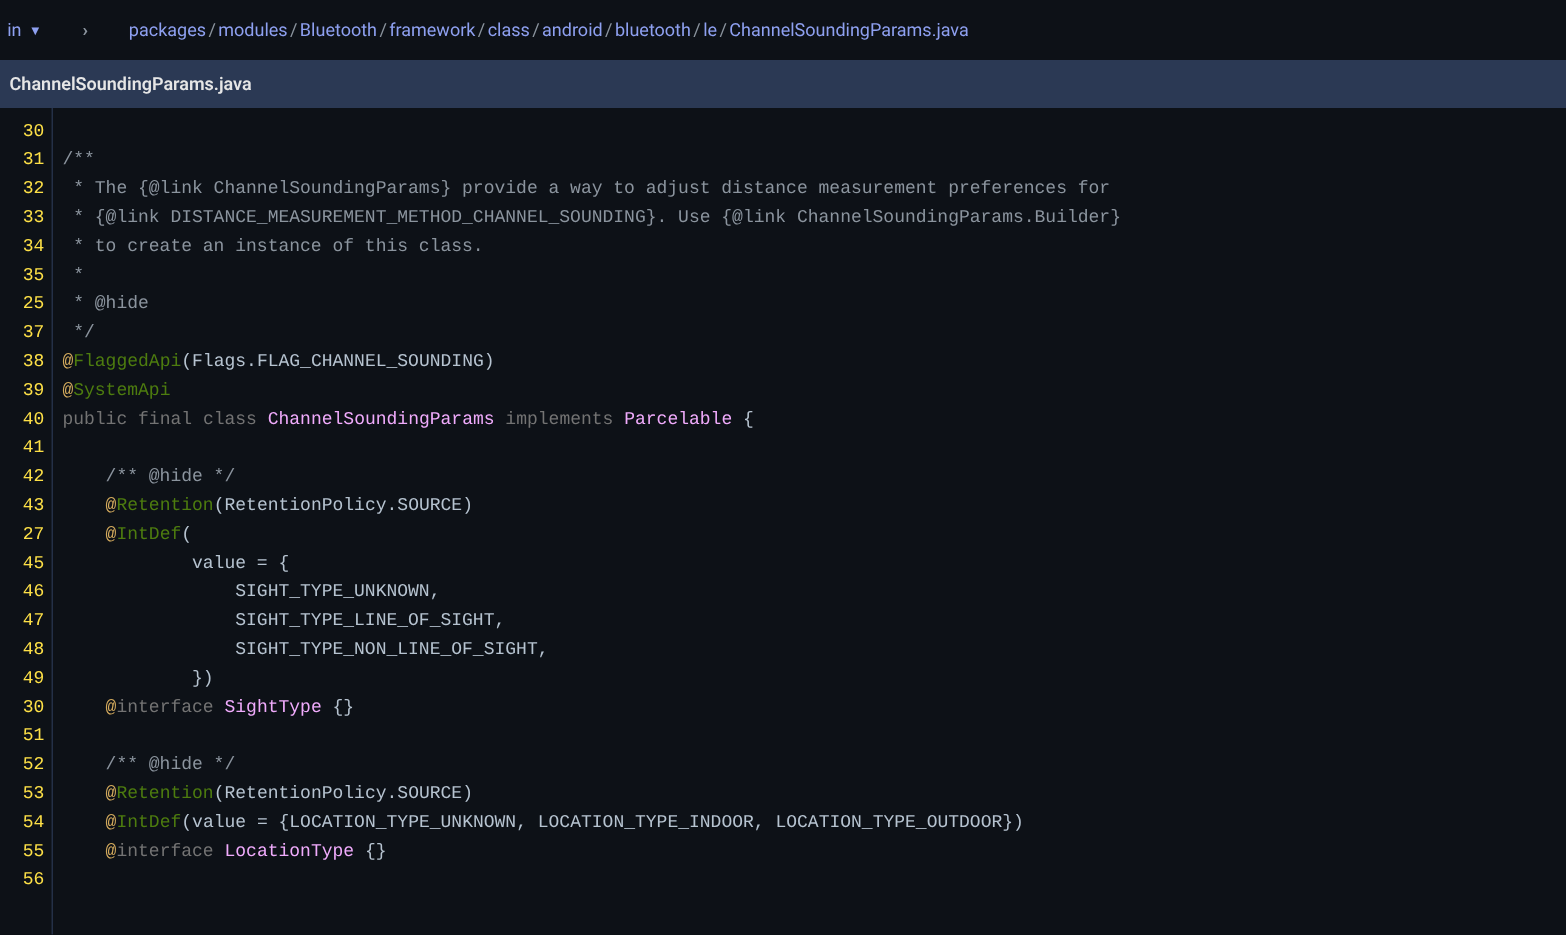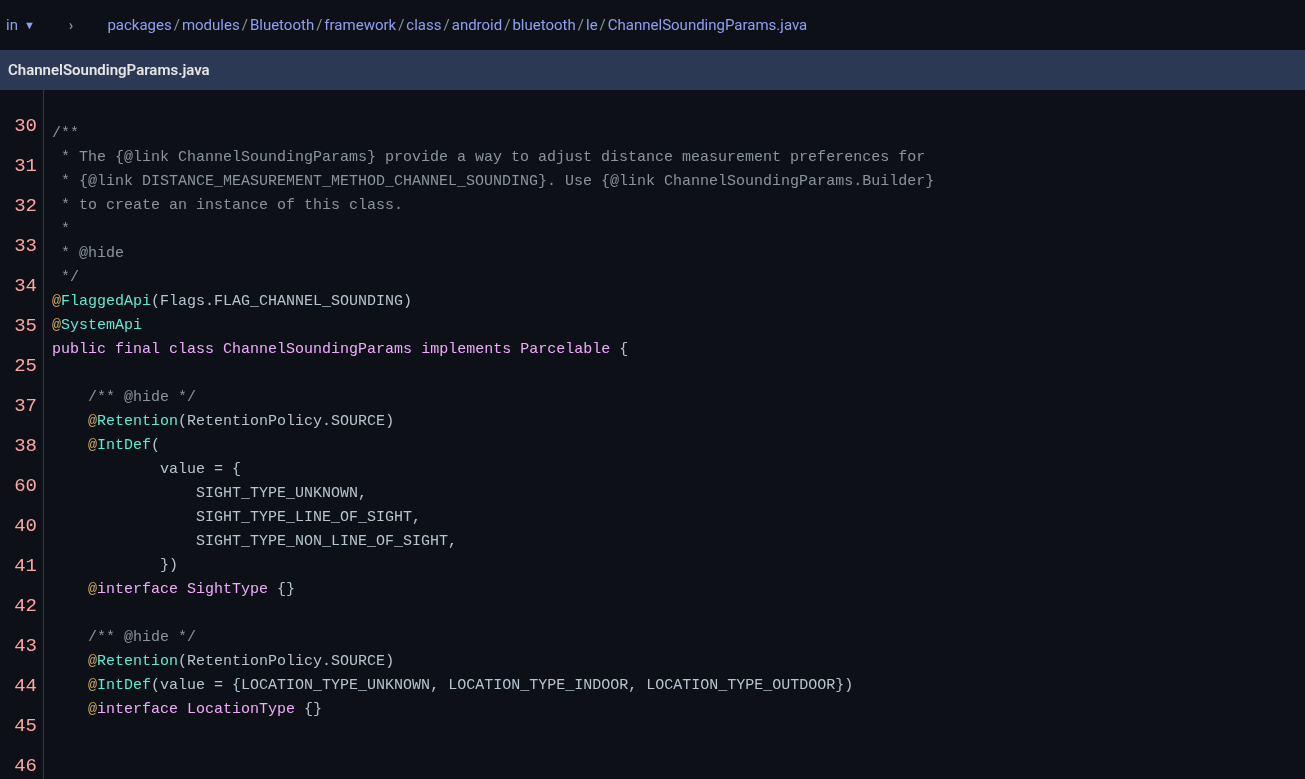--- a/index.html
+++ b/index.html
@@ -67,38 +67,37 @@
   .gutter {
     width: 44px;
     background: #0d1117;
     text-align: right;
     padding-top: 8px;
     border-right: 1px solid #2b3954;
     flex-shrink: 0;
   }
   .gutter div {
     font-family: "Consolas", "Menlo", "Courier New", monospace;
-    font-size: 19px;
+    font-size: 15px;
     line-height: 24px;
-    color: #fca5a5;
+    color: #fde047;
     padding-right: 6px;
-    margin-top: 16px;
   }
   .code {
     padding: 8px 0 0 8px;
     font-family: "Consolas", "Menlo", "Courier New", monospace;
     font-size: 15px;
     line-height: 24px;
     white-space: pre;
     color: #b6c3d0;
   }
   .c-comment { color: #8b949e; }
-  .c-annot   { color: #5eead4; }
+  .c-annot   { color: #4d7c0f; }
   .c-annot-at{ color: #d0a85c; }
-  .c-kw      { color: #f0abfc; }
+  .c-kw      { color: #737373; }
   .c-class   { color: #f0abfc; }
   .c-ident   { color: #b6c3d0; }
   .c-punct   { color: #b6c3d0; }
 </style>
 </head>
 <body>
 
 <div class="topbar">
   <span class="branch">
     <span>in</span>
@@ -134,26 +133,26 @@
   <div class="gutter" id="gutter">
       <div>30</div>
       <div>31</div>
       <div>32</div>
       <div>33</div>
       <div>34</div>
       <div>35</div>
       <div>25</div>
       <div>37</div>
       <div>38</div>
-      <div>60</div>
+      <div>39</div>
       <div>40</div>
       <div>41</div>
       <div>42</div>
       <div>43</div>
-      <div>44</div>
+      <div>27</div>
       <div>45</div>
       <div>46</div>
       <div>47</div>
       <div>48</div>
       <div>49</div>
       <div>30</div>
       <div>51</div>
       <div>52</div>
       <div>53</div>
       <div>54</div>

